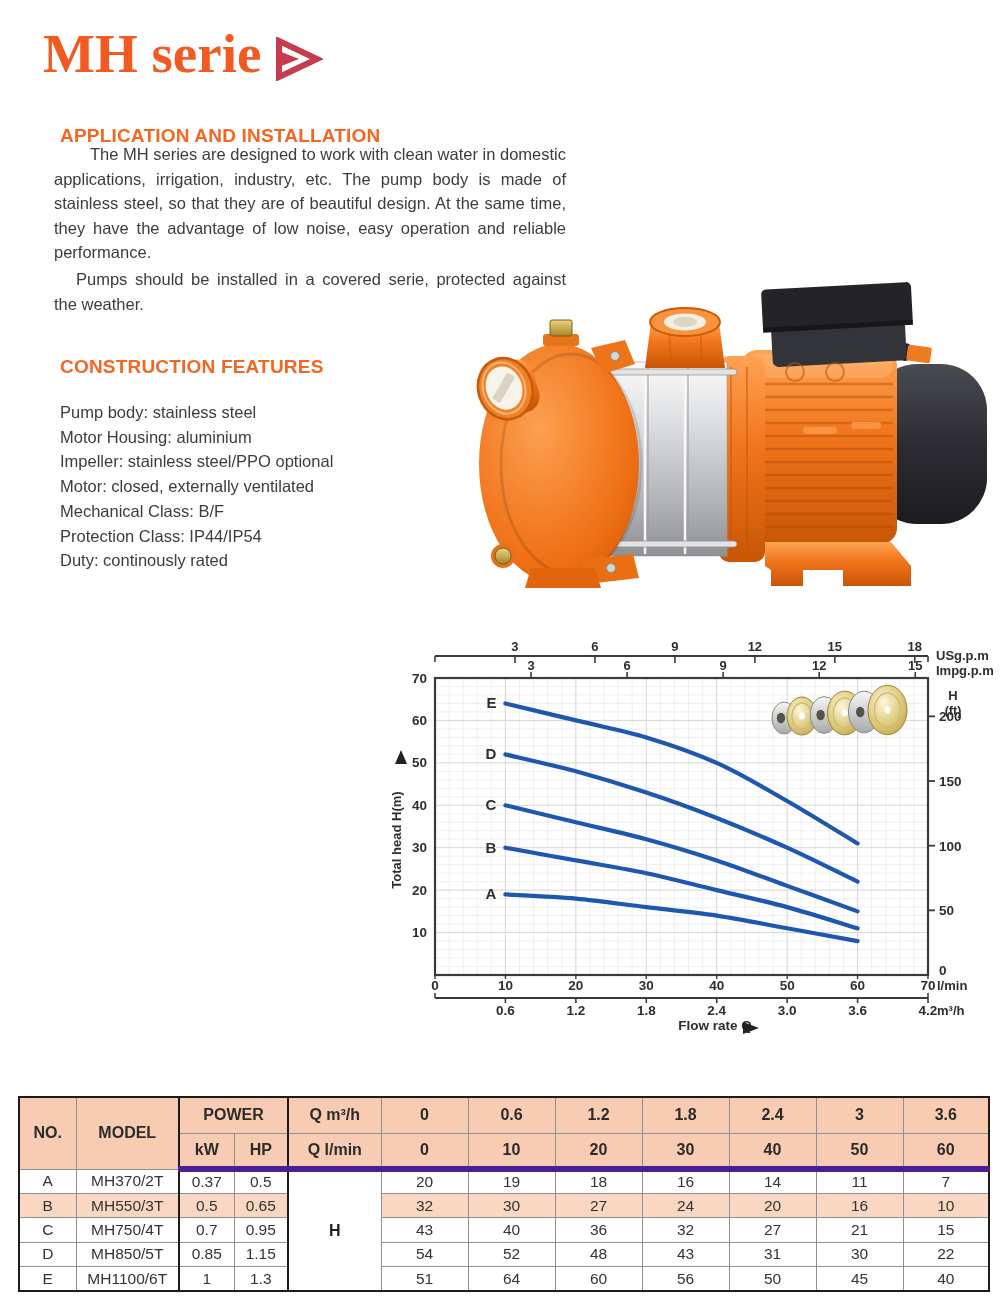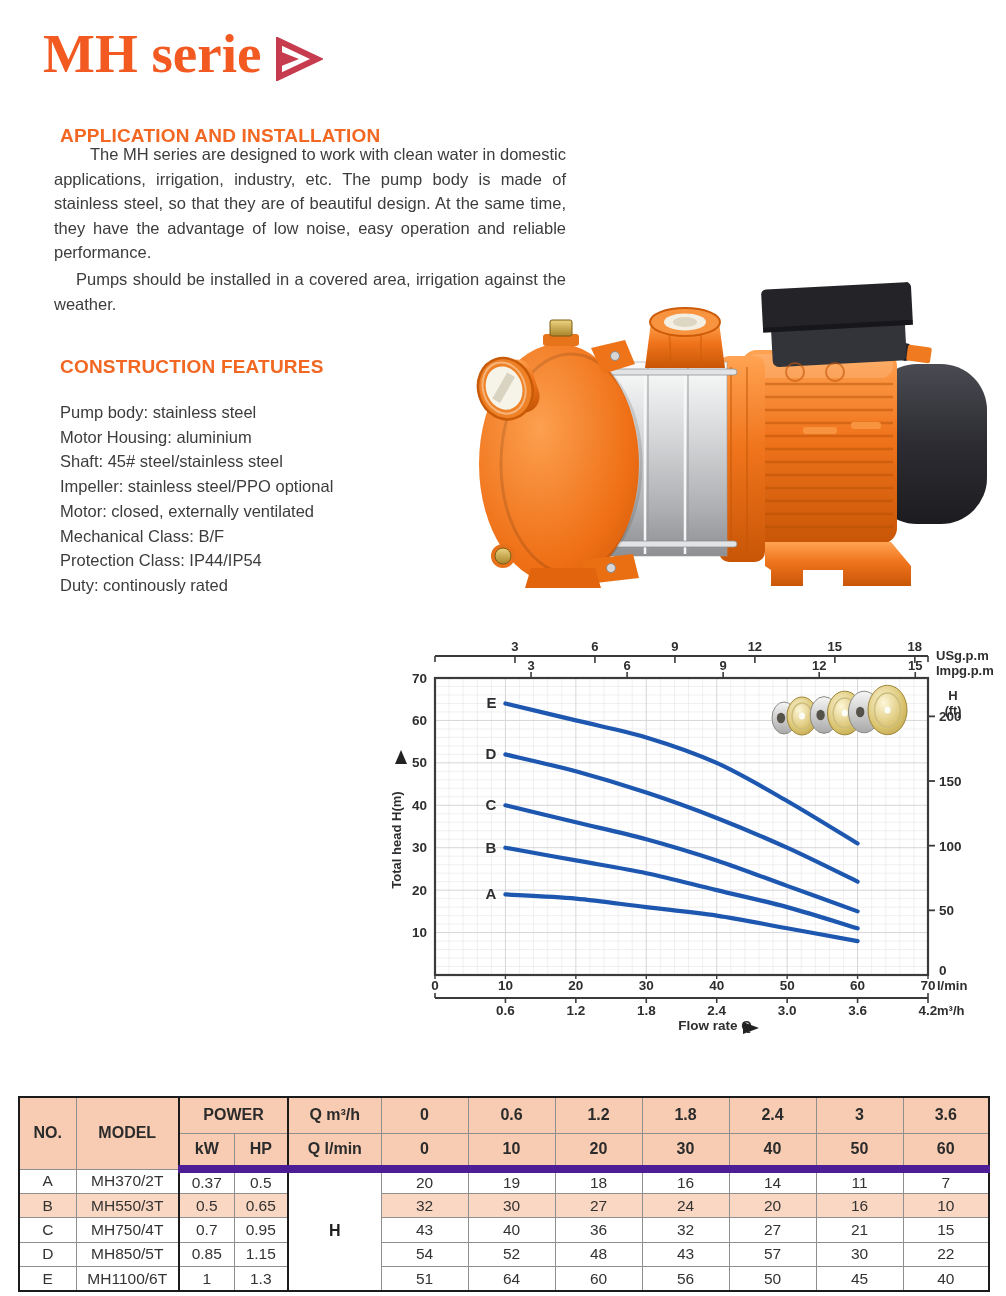--- a/index.html
+++ b/index.html
@@ -40,46 +40,45 @@
                    border:2px solid #1b1b1b;font-family:"Liberation Sans",sans-serif;}
   #spec-table th,#spec-table td{border:1px solid #8f8f8f;text-align:center;vertical-align:middle;
                    padding:0;color:#2b2b2b;overflow:hidden;}
   #spec-table thead th{background:#f8ccb2;font-weight:bold;font-size:16px;}
   #spec-table thead tr{height:36px;}
   #spec-table tbody tr{height:24.4px;}
   #spec-table tbody td{font-size:15.5px;background:#ffffff;color:#333;}
   #spec-table tbody tr.hl td{background:#fad7c2;}
   #spec-table td.h-cell{background:#ffffff !important;font-weight:bold;font-size:16px;color:#1f1f1f;}
   #spec-table .thick-right{border-right:2px solid #1b1b1b;}
-  #spec-table thead tr.hrow2 th{border-bottom:8px solid #4c1d95;}
+  #spec-table thead tr.hrow2 th{border-bottom:6px solid #4c1d95;}
 </style>
 </head>
 <body>
 
 <div class="page">
 
   <div class="title-row">
     <h1 class="brand-title">MH serie</h1>
     <svg class="series-arrow" width="48" height="44" viewBox="0 0 48 44">
       <path d="M4,4 L42,22 L4,40 Z" fill="none" stroke="#c63b4e" stroke-width="6" stroke-linejoin="miter"></path>
       <path d="M4,14 L24,22 L4,30 Z" fill="#c63b4e"></path>
     </svg>
   </div>
 
   <h2 class="sec-head" id="app-head">APPLICATION AND INSTALLATION</h2>
   <div class="app-text">
     <p class="p1">The MH series are designed to work with clean water in domestic applications, irrigation, industry, etc. The pump body is made of stainless steel, so that they are of beautiful design. At the same time, they have the advantage of low noise, easy operation and reliable performance.</p>
-    <p class="p2">Pumps should be installed in a covered area, irrigation against the weather.</p>
+    <p class="p2">Pumps should be installed in a covered serie, protected against the weather.</p>
   </div>
 
   <h2 class="sec-head" id="con-head">CONSTRUCTION FEATURES</h2>
   <ul id="construction-list">
       <li>Pump body: stainless steel</li>
       <li>Motor Housing: aluminium</li>
-      <li>Shaft: 45# steel/stainless steel</li>
       <li>Impeller:  stainless steel/PPO optional</li>
       <li>Motor: closed, externally ventilated</li>
       <li>Mechanical Class: B/F</li>
       <li>Protection Class: IP44/IP54</li>
       <li>Duty: continously rated</li>
     </ul>
 
   <svg id="pump-svg" width="532" height="330" viewBox="0 0 532 330">
     <defs>
       <linearGradient id="gOr" x1="0" y1="0" x2="0" y2="1">
@@ -497,21 +496,21 @@
           </tr>
           <tr>
             <td>D</td>
             <td class="thick-right">MH850/5T</td>
             <td>0.85</td>
             <td class="thick-right">1.15</td>
             <td>54</td>
             <td>52</td>
             <td>48</td>
             <td>43</td>
-            <td>57</td>
+            <td>31</td>
             <td>30</td>
             <td>22</td>
           </tr>
           <tr>
             <td>E</td>
             <td class="thick-right">MH1100/6T</td>
             <td>1</td>
             <td class="thick-right">1.3</td>
             <td>51</td>
             <td>64</td>

